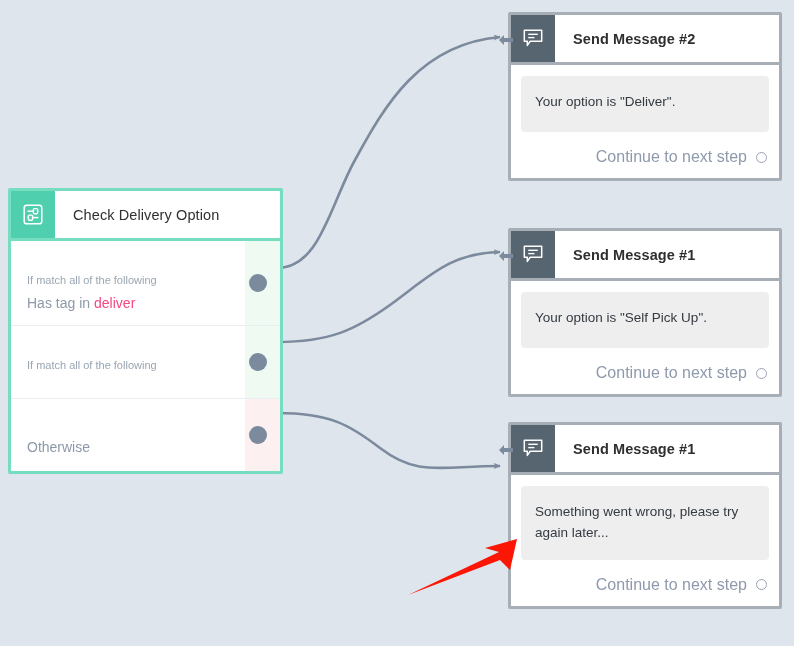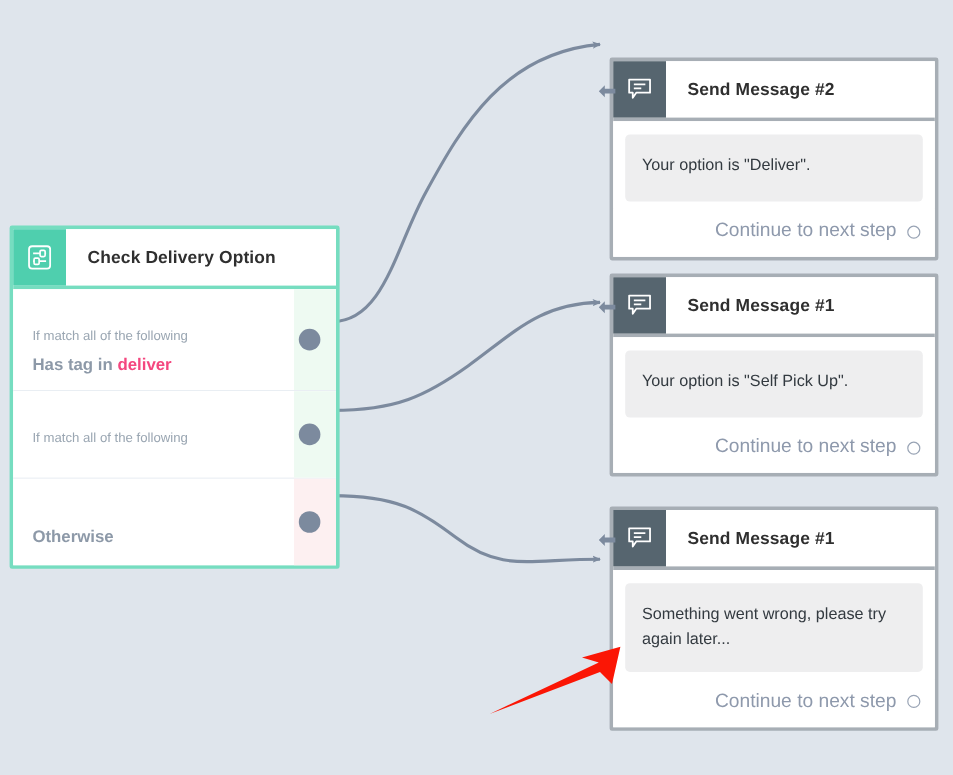--- a/index.html
+++ b/index.html
@@ -53,21 +53,21 @@
     width: 44px;
     height: 47px;
     background: #4fcfae;
     display: flex;
     align-items: center;
     justify-content: center;
     flex: 0 0 44px;
   }
   .cond-title {
     font-size: 14.5px;
-    font-weight: bold;
+    font-weight: normal;
     color: #2f2f2f;
     padding-left: 18px;
     letter-spacing: .1px;
   }
   .cond-body { position: relative; }
   .cond-row {
     position: relative;
     display: flex;
     min-height: 72px;
     border-bottom: 1px solid #e9eef3;
@@ -81,21 +81,20 @@
   }
   .cond-sub {
     font-size: 11px;
     color: #9aa6b2;
     margin-bottom: 9px;
     margin-top: 20px;
   }
   .cond-main-text {
     font-size: 14px;
     color: #8d99a8;
-    font-weight: bold;
   }
   .cond-tag {
     color: #f4477f;
     margin-left: 4px;
   }
   .cond-port-strip {
     flex: 0 0 35px;
     width: 35px;
     background: #eefaf2;
     position: relative;
@@ -189,21 +188,21 @@
     border-radius: 50%;
     border: 1.5px solid #98a3b4;
     box-sizing: border-box;
   }
   .msg-inlet {
     position: absolute;
     left: -12px;
     top: 18px;
   }
 
-  #node-msg2 { left: 508px; top: 12px; margin-top: 36px; }
+  #node-msg2 { left: 508px; top: 12px; }
   #node-msg3 { left: 508px; top: 228px; }
   #node-msg1 { left: 508px; top: 422px; }
 
   .red-arrow {
     position: absolute;
     left: 395px;
     top: 515px;
     pointer-events: none;
   }
 </style>

